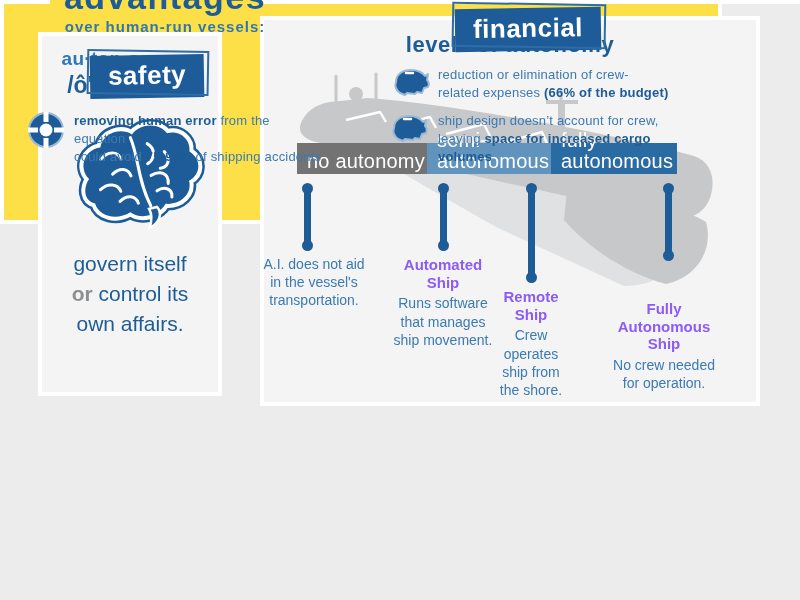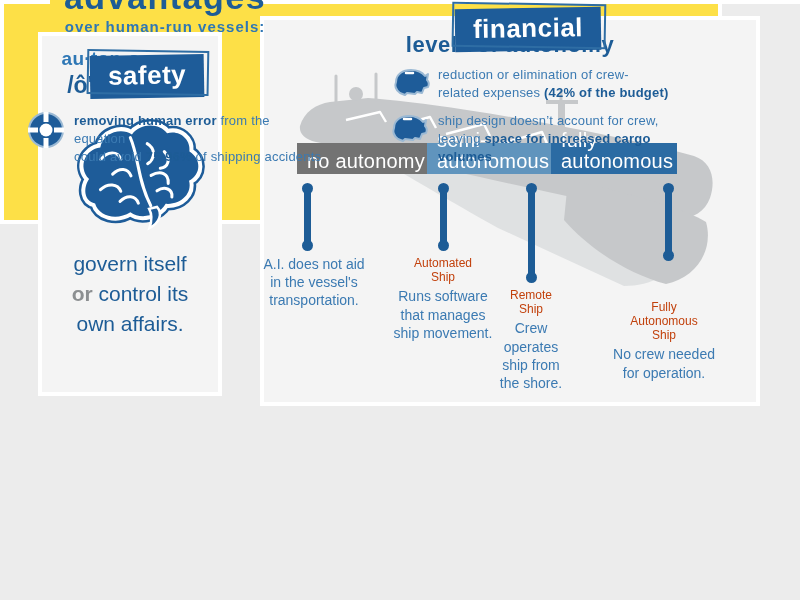--- a/index.html
+++ b/index.html
@@ -19,21 +19,21 @@
   #lv-card{left:260px;top:16px;width:500px;height:390px;}
   .lv-title{text-align:center;margin-top:12px;font-size:22px;font-weight:700;color:#1d5c96;letter-spacing:.5px;}
   #ship-svg{position:absolute;left:4px;top:40px;width:490px;height:245px;}
   .bar{position:absolute;left:33px;top:123px;width:380px;height:31px;display:flex;}
   .seg{display:flex;align-items:flex-end;box-sizing:border-box;padding:0 0 3px 10px;color:#fff;
        font-size:20px;font-weight:500;line-height:1.02;white-space:pre-line;letter-spacing:.2px;}
   .pin{position:absolute;width:7px;border-radius:4px;background:#1d5c96;}
   .pin::before,.pin::after{content:"";position:absolute;left:-2px;width:11px;height:11px;border-radius:50%;background:#1d5c96;}
   .pin::before{top:-4px;} .pin::after{bottom:-4px;}
   .lvl{position:absolute;text-align:center;}
-  .lvl-title{font-size:12px;font-weight:400;color:#c2410c;line-height:1.18;white-space:pre-line;}
+  .lvl-title{font-size:15px;font-weight:700;color:#8b5cf6;line-height:1.18;white-space:pre-line;}
   .lvl-title:empty{display:none;}
   .lvl-desc{font-size:14px;font-weight:500;color:#3b7ab2;line-height:1.3;white-space:pre-line;margin-top:3px;}
 
   
   #adv-card{left:46px;top:455px;width:714px;height:220px;background:#fde047;
             border:4px solid #ffffff;border-top:none;}
   .topline{position:absolute;top:0;height:4px;background:#ffffff;}
   #topline-left{left:-4px;width:54px;}
   #topline-right{left:262px;right:-4px;}
   .adv-head{position:absolute;left:0;top:-22px;width:330px;text-align:center;}
@@ -188,21 +188,21 @@
     <div class="badge-wrap" style="left:455px;top:8px;width:150px">
       <div class="badge">financial</div>
     </div>
     <div class="bullet-icon" style="left:390px;top:66px">
       <svg width="42" height="32" viewBox="0 0 42 32">
         <path d="M6,16 C6,8 13,4 21,4 C27,4 32,6 35,10 L38,8 L37,14 C39,16 39,19 38,21 L34,22 L32,27 L27,26 L25,28 L17,27 L15,29 L10,27 C6,24 4,21 6,16 Z" fill="#1e5c99" stroke="#9bb9d4" stroke-width="2" stroke-linejoin="round"></path>
         <line x1="16" y1="7" x2="23" y2="7" stroke="#ffffff" stroke-width="2.5" stroke-linecap="round"></line>
       </svg>
     </div>
     <div class="bullet-text" style="left:438px;top:66px;width:260px"><span>reduction or elimination of crew-
-related expenses </span><span class="strong">(42% of the budget)</span></div>
+related expenses </span><span class="strong">(66% of the budget)</span></div>
     <div class="bullet-icon" style="left:388px;top:112px">
       <svg width="42" height="32" viewBox="0 0 42 32">
         <path d="M6,16 C6,8 13,4 21,4 C27,4 32,6 35,10 L38,8 L37,14 C39,16 39,19 38,21 L34,22 L32,27 L27,26 L25,28 L17,27 L15,29 L10,27 C6,24 4,21 6,16 Z" fill="#1e5c99" stroke="#9bb9d4" stroke-width="2" stroke-linejoin="round"></path>
         <line x1="16" y1="7" x2="23" y2="7" stroke="#ffffff" stroke-width="2.5" stroke-linecap="round"></line>
       </svg>
     </div>
     <div class="bullet-text" style="left:438px;top:112px;width:270px"><span>ship design doesn’t account for crew,
 leaving </span><span class="strong">space for increased cargo volumes</span></div>
   </div>
 

